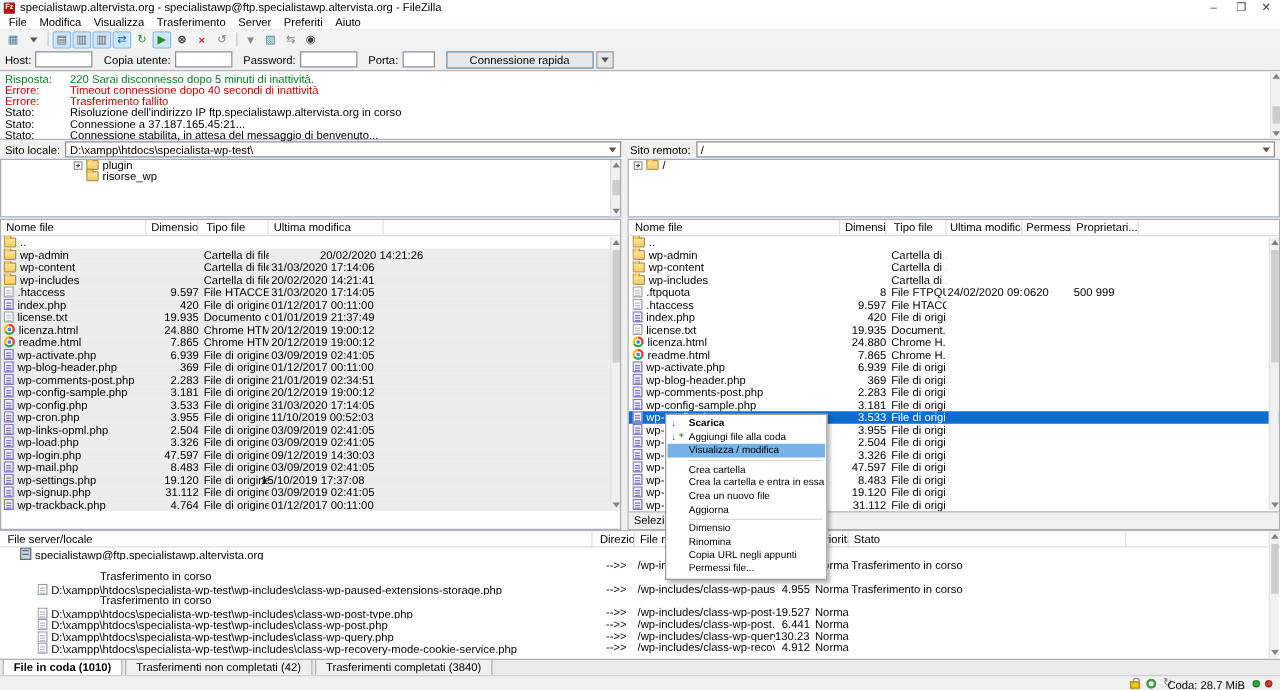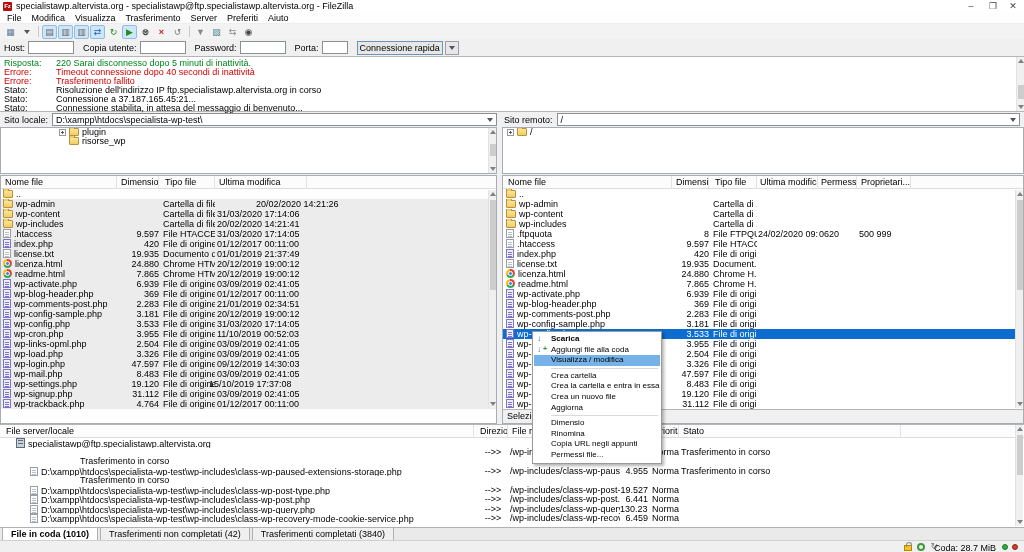--- a/index.html
+++ b/index.html
@@ -16,21 +16,21 @@
   
   #toolbar{position:absolute;left:0;top:24px;width:1024px;height:15px;background:#f3f3f3;display:flex;align-items:center;padding-left:3px}
   .tbtn{width:15px;height:14px;display:flex;align-items:center;justify-content:center;font-size:9px;border:1px solid transparent;border-radius:2px;margin-right:1px}
   .tbtn.pressed{background:#cfe6f8;border-color:#8fbde4}
   .tsep{width:1px;height:11px;background:#c9c9c9;margin:0 3px}
   .dd-caret{width:0;height:0;border-left:3px solid transparent;border-right:3px solid transparent;border-top:4px solid #555}
   
   #quickbar{position:absolute;left:0;top:39px;width:1024px;height:17px;display:flex;align-items:center;padding-left:4px;font-size:9px;background:#f0f0f0}
   #quickbar label{margin-right:3px}
   .qcin{height:13px;border:1px solid #8a8f94;background:#fff;font-size:9px;margin-right:9px;padding:0 2px;font-family:inherit}
-  .qcbtn{height:14px;border:1px solid #6b93bb;background:#e7e7e7;font-size:9px;padding:0 2px;font-family:inherit}
+  .qcbtn{height:14px;border:1px solid #6b93bb;background:#e7e7e7;font-size:9px;padding:0 18px;font-family:inherit}
   .qcdd{width:14px;height:14px;border:1px solid #9aa0a6;background:#e7e7e7;display:flex;align-items:center;justify-content:center;margin-left:2px}
   
   #log{position:absolute;left:0;top:56px;width:1024px;height:56px;background:#fff;border-top:1px solid #b5b5b5;border-bottom:1px solid #b5b5b5;padding:2px 4px;line-height:8.9px}
   .log-line{white-space:nowrap}
   .log-label{display:inline-block;width:52px}
   .lg-response{color:#00851f}
   .lg-error{color:#d10000}
   .lg-status{color:#000}
   
   .vscroll{position:absolute;width:8px;background:#f0f0f0;border-left:1px solid #e2e2e2}
@@ -630,21 +630,21 @@
         <span class="cell ctr" style="left: 478px; width: 30px;">--&gt;&gt;</span>
         <span class="cell" style="left: 510px; width: 110px;">/wp-includes/class-wp-query....</span>
         <span class="cell r" style="left: 620px; width: 28px;">130.236</span>
         <span class="cell" style="left: 652px; width: 27px;">Normale</span>
         <span class="cell" style="left: 681px; width: 220px;"></span>
       </div>
       <div class="qrow">
         <span class="cell" style="left: 30px; width: 448px;"><span class="ic ic-doc"></span><span>D:\xampp\htdocs\specialista-wp-test\wp-includes\class-wp-recovery-mode-cookie-service.php</span></span>
         <span class="cell ctr" style="left: 478px; width: 30px;">--&gt;&gt;</span>
         <span class="cell" style="left: 510px; width: 110px;">/wp-includes/class-wp-recov...</span>
-        <span class="cell r" style="left: 620px; width: 28px;">6.459</span>
+        <span class="cell r" style="left: 620px; width: 28px;">4.912</span>
         <span class="cell" style="left: 652px; width: 27px;">Normale</span>
         <span class="cell" style="left: 681px; width: 220px;"></span>
       </div>
     </div>
 </div>
 <div class="vscroll" style="top:425px;height:101px;left:1015px">
   <span class="sarrow up" style="top:1px">
       <i></i>
     </span>
   <span class="sthumb" style="top:10px;height:40px"></span>

